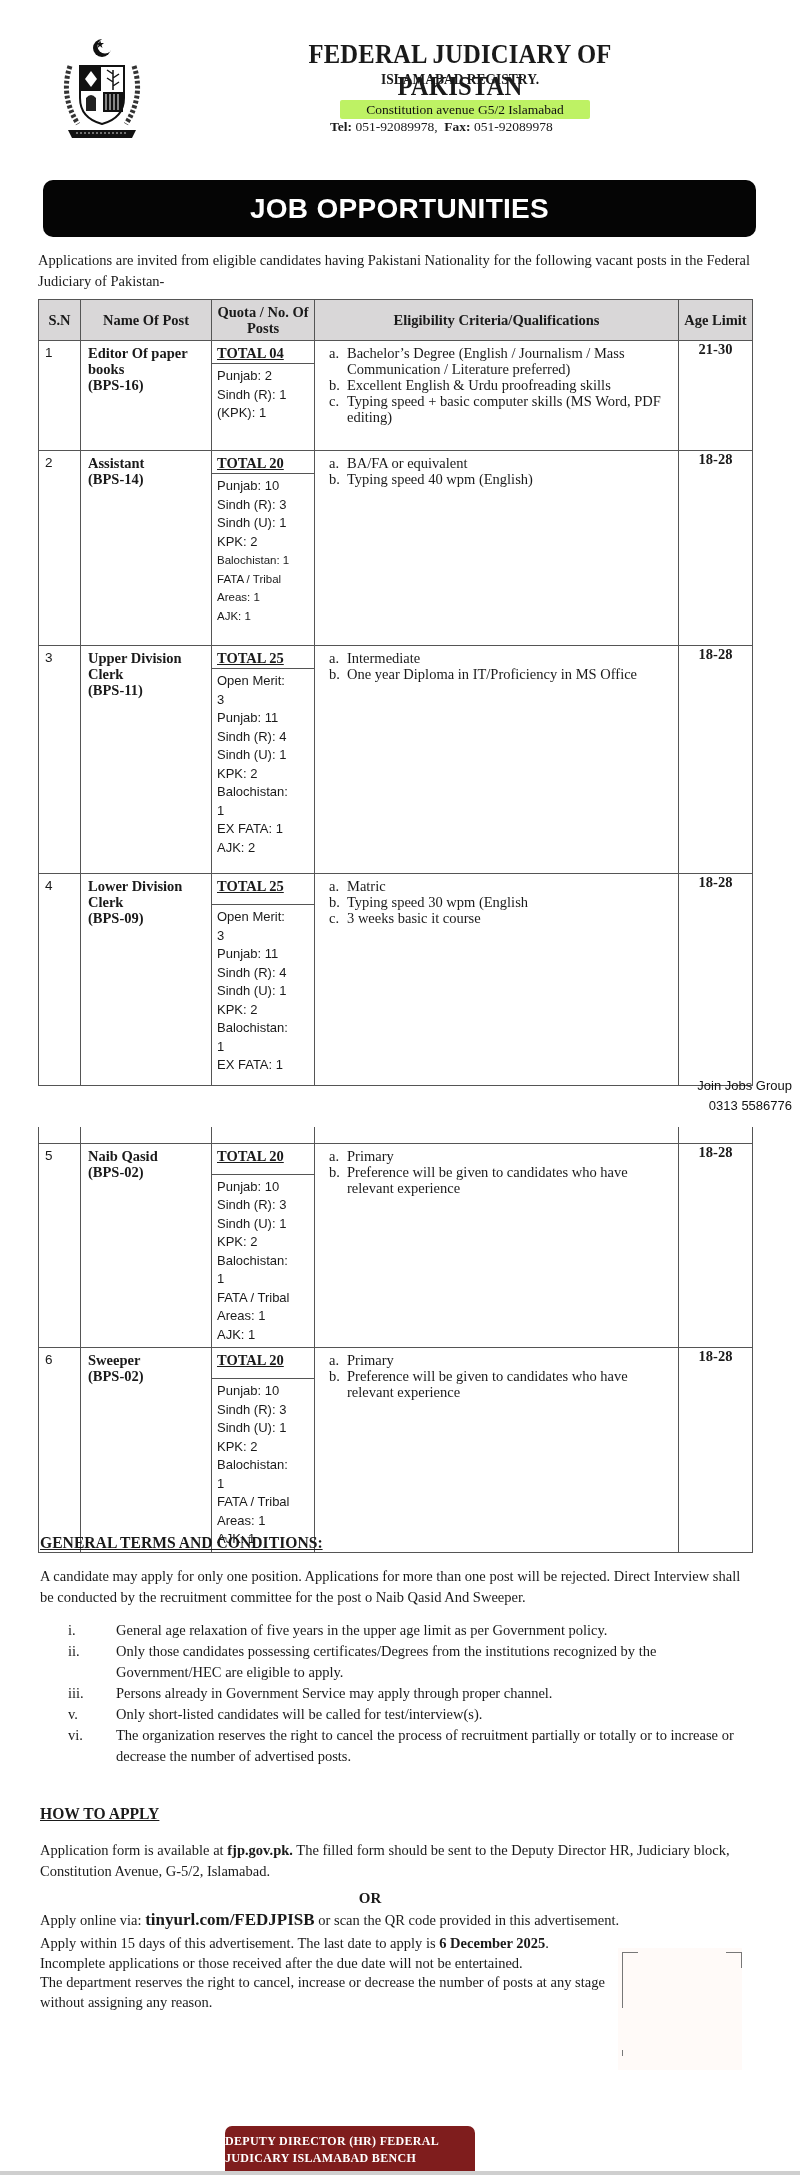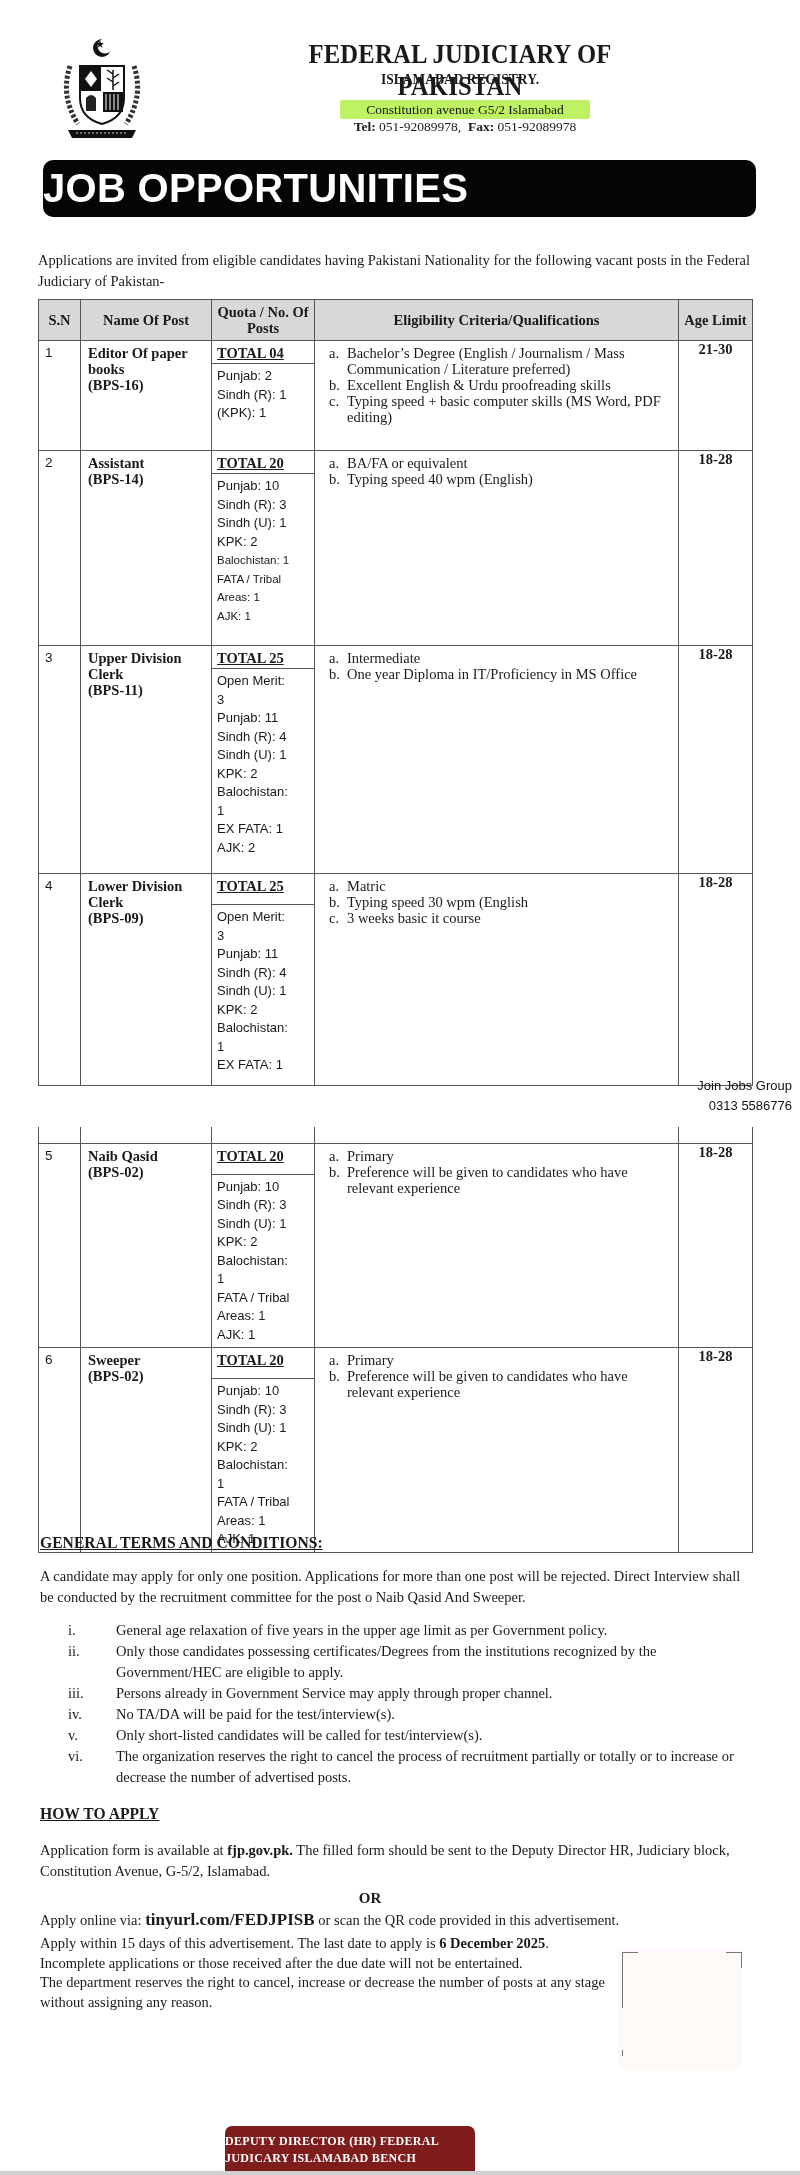--- a/index.html
+++ b/index.html
@@ -3,24 +3,24 @@
 <meta charset="utf-8">
 <style>
   * { box-sizing: border-box; margin: 0; padding: 0; }
   html, body { width: 800px; background: #ffffff; }
   body { position: relative; height: 2175px; font-family: "Liberation Serif", serif; color: #1a1a1a; overflow: hidden; }
 
   .emblem { position: absolute; left: 56px; top: 36px; width: 92px; height: 108px; }
   .hdr-title { position: absolute; left: 220px; top: 38px; width: 480px; text-align: center; font-size: 28px; font-weight: bold; letter-spacing: 0.2px; transform: scaleX(0.88); transform-origin: center; }
   .hdr-sub { position: absolute; left: 220px; top: 71px; width: 480px; text-align: center; font-size: 15px; font-weight: bold; transform: scaleX(0.9); }
   .hdr-address { position: absolute; left: 340px; top: 100px; width: 250px; height: 19px; background: #bef264; border-radius: 2px; text-align: center; font-size: 13.5px; line-height: 19px; color: #111; }
-  .hdr-contact { position: absolute; left: 330px; top: 119px; width: 270px; text-align: center; font-size: 13.5px; }
+  .hdr-contact { position: absolute; left: 330px; top: 119px; width: 270px; text-align: left; font-size: 13.5px; }
   .hdr-contact b { font-weight: bold; }
 
-  .banner { position: absolute; left: 43px; top: 160px; width: 713px; height: 57px; background: #050505; border-radius: 10px; color: #fff; text-align: left; font-family: "Liberation Sans", sans-serif; font-weight: bold; font-size: 40px; line-height: 57px; letter-spacing: 0.3px; }
+  .banner { position: absolute; left: 43px; top: 180px; width: 713px; height: 57px; background: #050505; border-radius: 10px; color: #fff; text-align: center; font-family: "Liberation Sans", sans-serif; font-weight: bold; font-size: 28px; line-height: 57px; letter-spacing: 0.3px; }
 
   .intro { position: absolute; left: 38px; top: 250px; width: 712px; font-size: 14.5px; line-height: 21px; }
 
   table.jobs { position: absolute; left: 38px; width: 714px; border-collapse: collapse; table-layout: fixed; }
   table.jobs td, table.jobs th { border: 1.2px solid #555; vertical-align: top; }
   table.jobs th { background: #d9d7d8; font-weight: bold; font-size: 14.5px; line-height: 16px; padding: 4px 3px; text-align: center; vertical-align: middle; }
   .c-sn { width: 42px; }
   .c-name { width: 131px; }
   .c-quota { width: 103px; }
   .c-elig { width: 364px; }
@@ -349,24 +349,20 @@
     </li>
   <li>
       <span class="num">ii.</span>
       <span>Only those candidates possessing certificates/Degrees from the institutions recognized by the Government/HEC are eligible to apply.</span>
     </li>
   <li>
       <span class="num">iii.</span>
       <span>Persons already in Government Service may apply through proper channel.</span>
     </li>
   <li>
-      <span class="num">iv.</span>
-      <span>No TA/DA will be paid for the test/interview(s).</span>
-    </li>
-  <li>
       <span class="num">v.</span>
       <span>Only short-listed candidates will be called for test/interview(s).</span>
     </li>
   <li>
       <span class="num">vi.</span>
       <span>The organization reserves the right to cancel the process of recruitment partially or totally or to increase or decrease the number of advertised posts.</span>
     </li>
 </ol>
 
 <div class="sec-head" style="top:1804px;">HOW TO APPLY</div>

